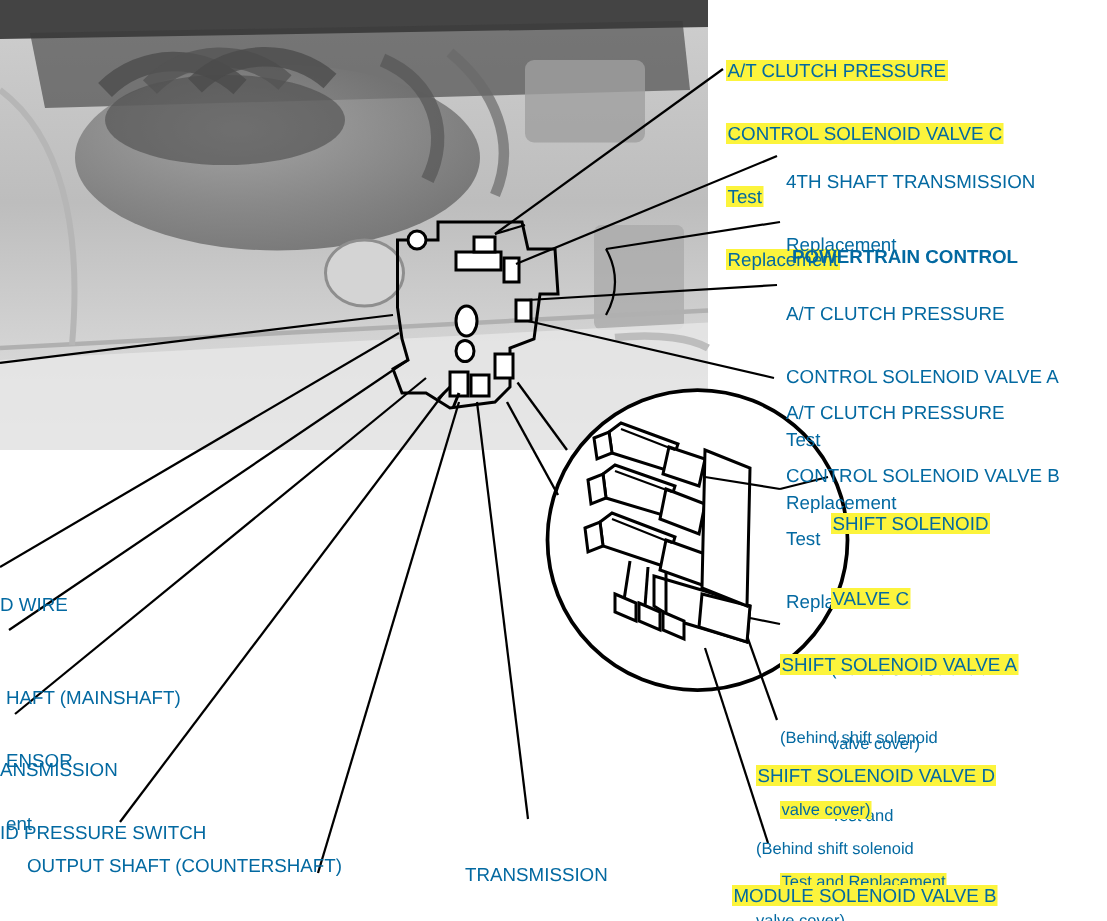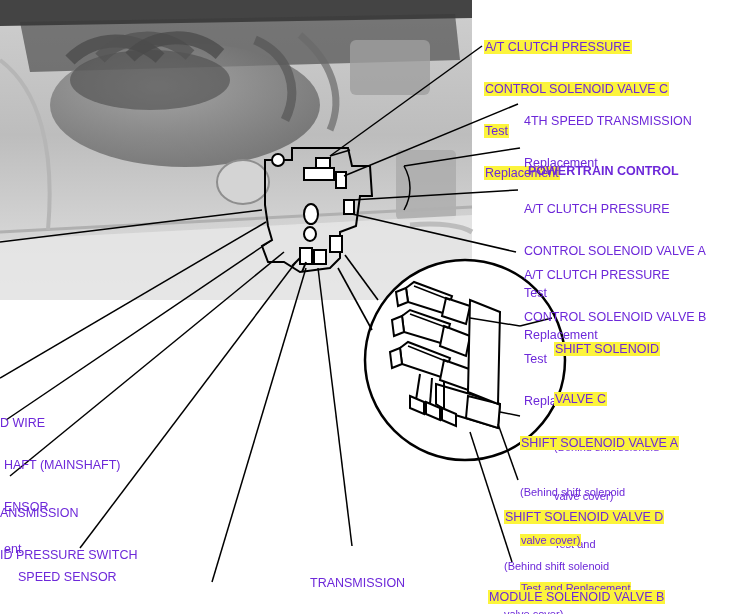--- a/index.html
+++ b/index.html
@@ -18,21 +18,21 @@
   #diagram-svg {
     position: absolute;
     left: 0;
     top: 0;
     width: 738px;
     height: 614px;
   }
   .label {
     position: absolute;
     font-family: "Liberation Sans", sans-serif;
-    color: #6d28d9;
+    color: #0369a1;
     line-height: 1.12;
     white-space: pre;
   }
   .lbl-main {
     font-size: 12.5px;
   }
   .lbl-small {
     font-size: 11px;
   }
   .hl-line {
@@ -195,21 +195,21 @@
   </svg>
 
   <div class="label lbl-main" style="left:484px; top:12px;">
     <span class="plain-line"><span class="hl-line">A/T CLUTCH PRESSURE</span></span>
     <span class="plain-line"><span class="hl-line">CONTROL SOLENOID VALVE C</span></span>
     <span class="plain-line"><span class="hl-line">Test</span></span>
     <span class="plain-line"><span class="hl-line">Replacement</span></span>
   </div>
 
   <div class="label lbl-main" style="left:524px; top:86px;">
-    <span class="plain-line">4TH SPEED TRANSMISSION</span>
+    <span class="plain-line">4TH SHAFT TRANSMISSION</span>
     <span class="plain-line">Replacement</span>
   </div>
 
   <div class="label lbl-main" style="left:528px; top:136px;font-weight:bold;">
     <span class="plain-line">POWERTRAIN CONTROL</span>
   </div>
 
   <div class="label lbl-main" style="left:524px; top:174px;">
     <span class="plain-line">A/T CLUTCH PRESSURE</span>
     <span class="plain-line">CONTROL SOLENOID VALVE A</span>
@@ -246,37 +246,38 @@
     <span class="plain-line lbl-small">valve cover)</span>
     
   </div>
 
   <div class="label" style="left:488px; top:554px;">
     <span class="plain-line lbl-main"><span class="hl-line">MODULE SOLENOID VALVE B</span></span>
     
     
   </div>
 
-  <div class="label lbl-main" style="left:0px; top:388px;">
+  <div class="label lbl-main" style="left:0px; top:368px;">
     <span class="plain-line">D WIRE</span>
   </div>
 
   <div class="label lbl-main" style="left:4px; top:430px;">
     <span class="plain-line">HAFT (MAINSHAFT)</span>
     <span class="plain-line">ENSOR</span>
     <span class="plain-line">ent</span>
   </div>
 
   <div class="label lbl-main" style="left:0px; top:478px;">
     <span class="plain-line">ANSMISSION</span>
     <span class="plain-line">ID PRESSURE SWITCH</span>
     
   </div>
 
   <div class="label lbl-main" style="left:18px; top:542px;">
+    <span class="plain-line">OUTPUT SHAFT (COUNTERSHAFT)</span>
     <span class="plain-line">SPEED SENSOR</span>
     
   </div>
 
   <div class="label lbl-main" style="left:110px; top:588px;">
     
     
   </div>
 
   <div class="label lbl-main" style="left:310px; top:548px;">

